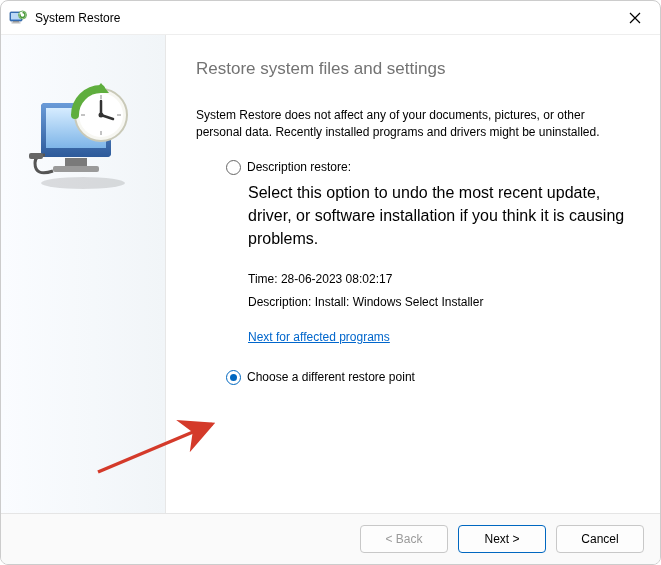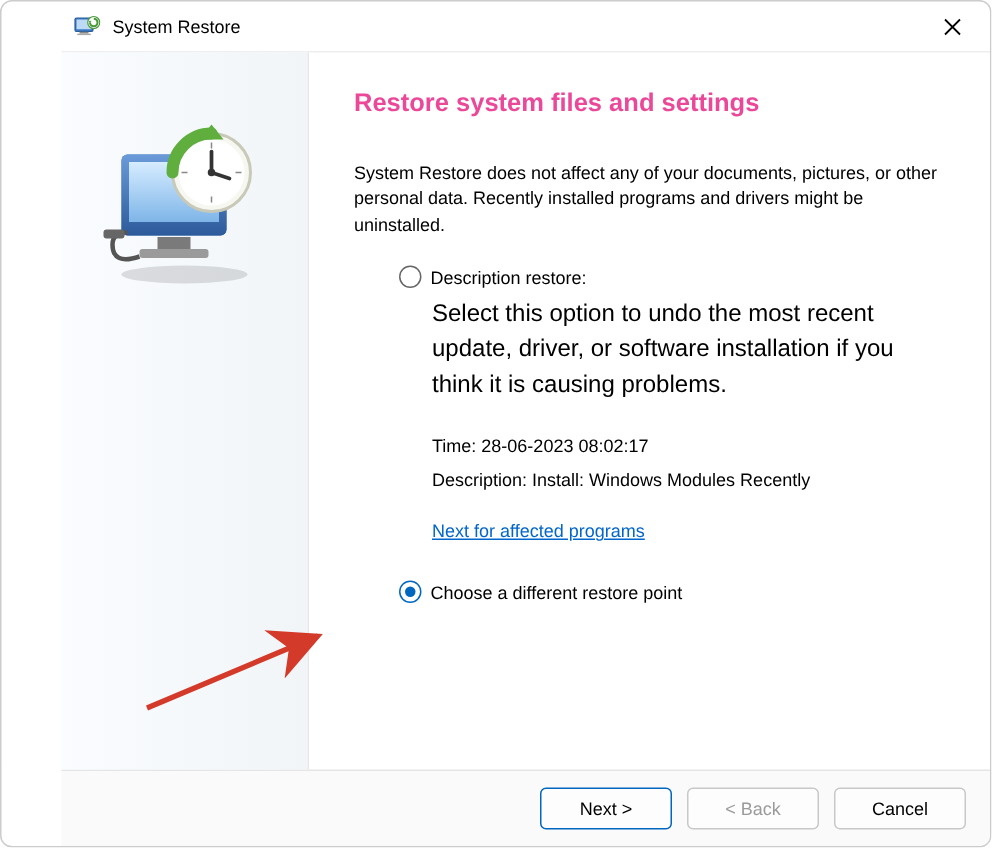--- a/index.html
+++ b/index.html
@@ -15,21 +15,20 @@
   }
   .window {
     width: 661px;
     height: 565px;
     background: #fff;
     border: 1px solid #ccc;
     border-radius: 8px;
     overflow: hidden;
     display: flex;
     flex-direction: column;
-    padding-left: 40px;
   }
   .titlebar {
     height: 34px;
     display: flex;
     align-items: center;
     padding: 0 10px 0 8px;
     border-bottom: 1px solid #eee;
   }
   .titlebar .app-icon {
     width: 18px; height: 18px; margin-right: 8px;
@@ -54,22 +53,22 @@
     justify-content: center;
   }
   .illustration { width: 120px; height: 120px; position: relative; }
   .main {
     flex: 1;
     padding: 24px 30px 10px 30px;
     overflow: hidden;
   }
   .heading {
     font-size: 17px;
-    color: #ec4899;
-    font-weight: 700;
+    color: #737373;
+    font-weight: 400;
     margin: 0 0 28px 0;
   }
   .para {
     font-size: 12px;
     color: #000;
     line-height: 1.45;
     margin: 0 0 18px 0;
   }
   .option-block { margin-left: 30px; margin-bottom: 16px; }
   .radio-row { display: flex; align-items: center; gap: 6px; margin-bottom: 6px; }
@@ -194,37 +193,37 @@
       <p class="para">System Restore does not affect any of your documents, pictures, or other personal data. Recently installed programs and drivers might be uninstalled.</p>
 
       <div class="option-block">
         <div class="radio-row">
           <span class="radio"></span>
           <span class="radio-label">Description restore:</span>
         </div>
         <div class="sub-desc">Select this option to undo the most recent update, driver, or software installation if you think it is causing problems.</div>
         <div class="detail-list">
           <div class="detail-row">Time: 28-06-2023 08:02:17</div>
-          <div class="detail-row">Description: Install: Windows Modules Recently</div>
+          <div class="detail-row">Description: Install: Windows Select Installer</div>
         </div>
         <a class="link">Next for affected programs</a>
       </div>
 
       <div class="option-block2">
         <div class="radio-row">
           <span class="radio selected"></span>
           <span class="radio-label">Choose a different restore point</span>
         </div>
       </div>
     </div>
   </div>
 
   <div class="footer">
+    <span class="btn disabled">&lt; Back</span>
     <span class="btn primary">Next &gt;</span>
-    <span class="btn disabled">&lt; Back</span>
     <span class="btn">Cancel</span>
   </div>
 </div>
 
 <svg class="arrow-annotation" viewBox="0 0 140 70">
   <defs>
     <marker id="ahead" markerWidth="12" markerHeight="12" refX="9" refY="5" orient="auto">
       <path d="M0 0 L10 5 L0 10 L3 5 Z" fill="#d43a2a"></path>
     </marker>
   </defs>

